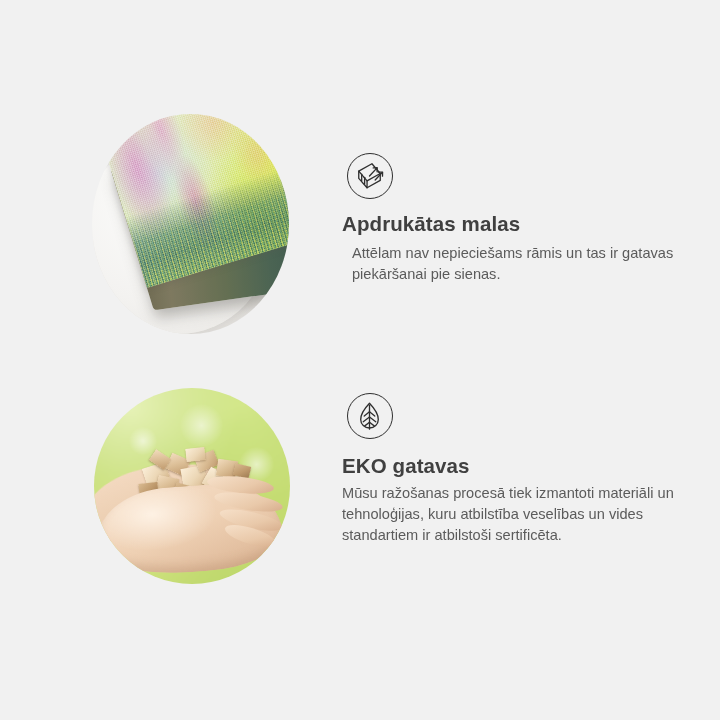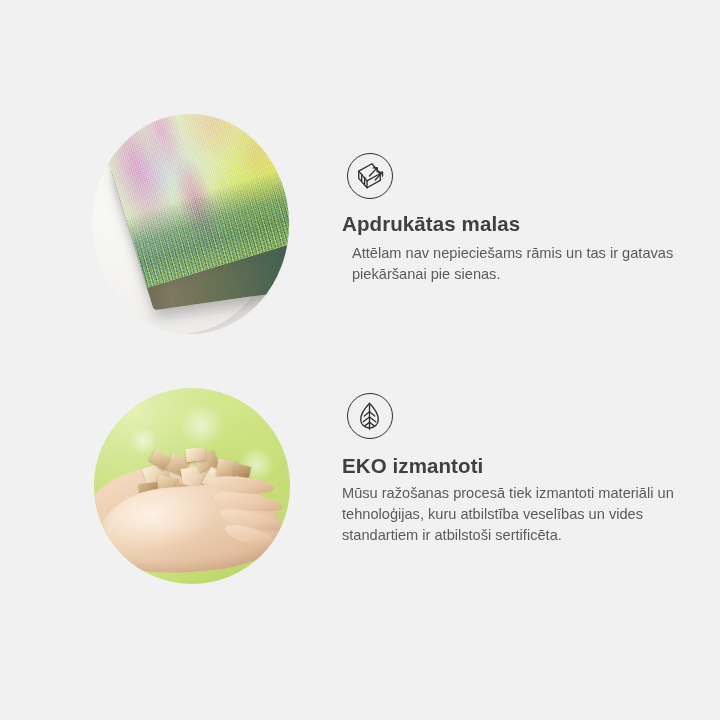--- a/index.html
+++ b/index.html
@@ -332,16 +332,16 @@
 
       <path d="M22 18.2 L16.6 22.6"></path>
       <path d="M22 18.2 L27.4 22.6"></path>
       <path d="M22 23.6 L15.6 28.4"></path>
       <path d="M22 23.6 L28.4 28.4"></path>
       <path d="M22 29.0 L17.2 32.6"></path>
       <path d="M22 29.0 L26.8 32.6"></path>
     </svg>
   </div>
 
-  <div class="feature-title" id="title-2">EKO izmantoti</div>
+  <div class="feature-title" id="title-2">EKO gatavas</div>
   <div class="feature-body" id="body-2">Mūsu ražošanas procesā tiek izmantoti materiāli un tehnoloģijas, kuru atbilstība veselības un vides standartiem ir atbilstoši sertificēta.</div>
 
 </div>
 
 </body></html>

